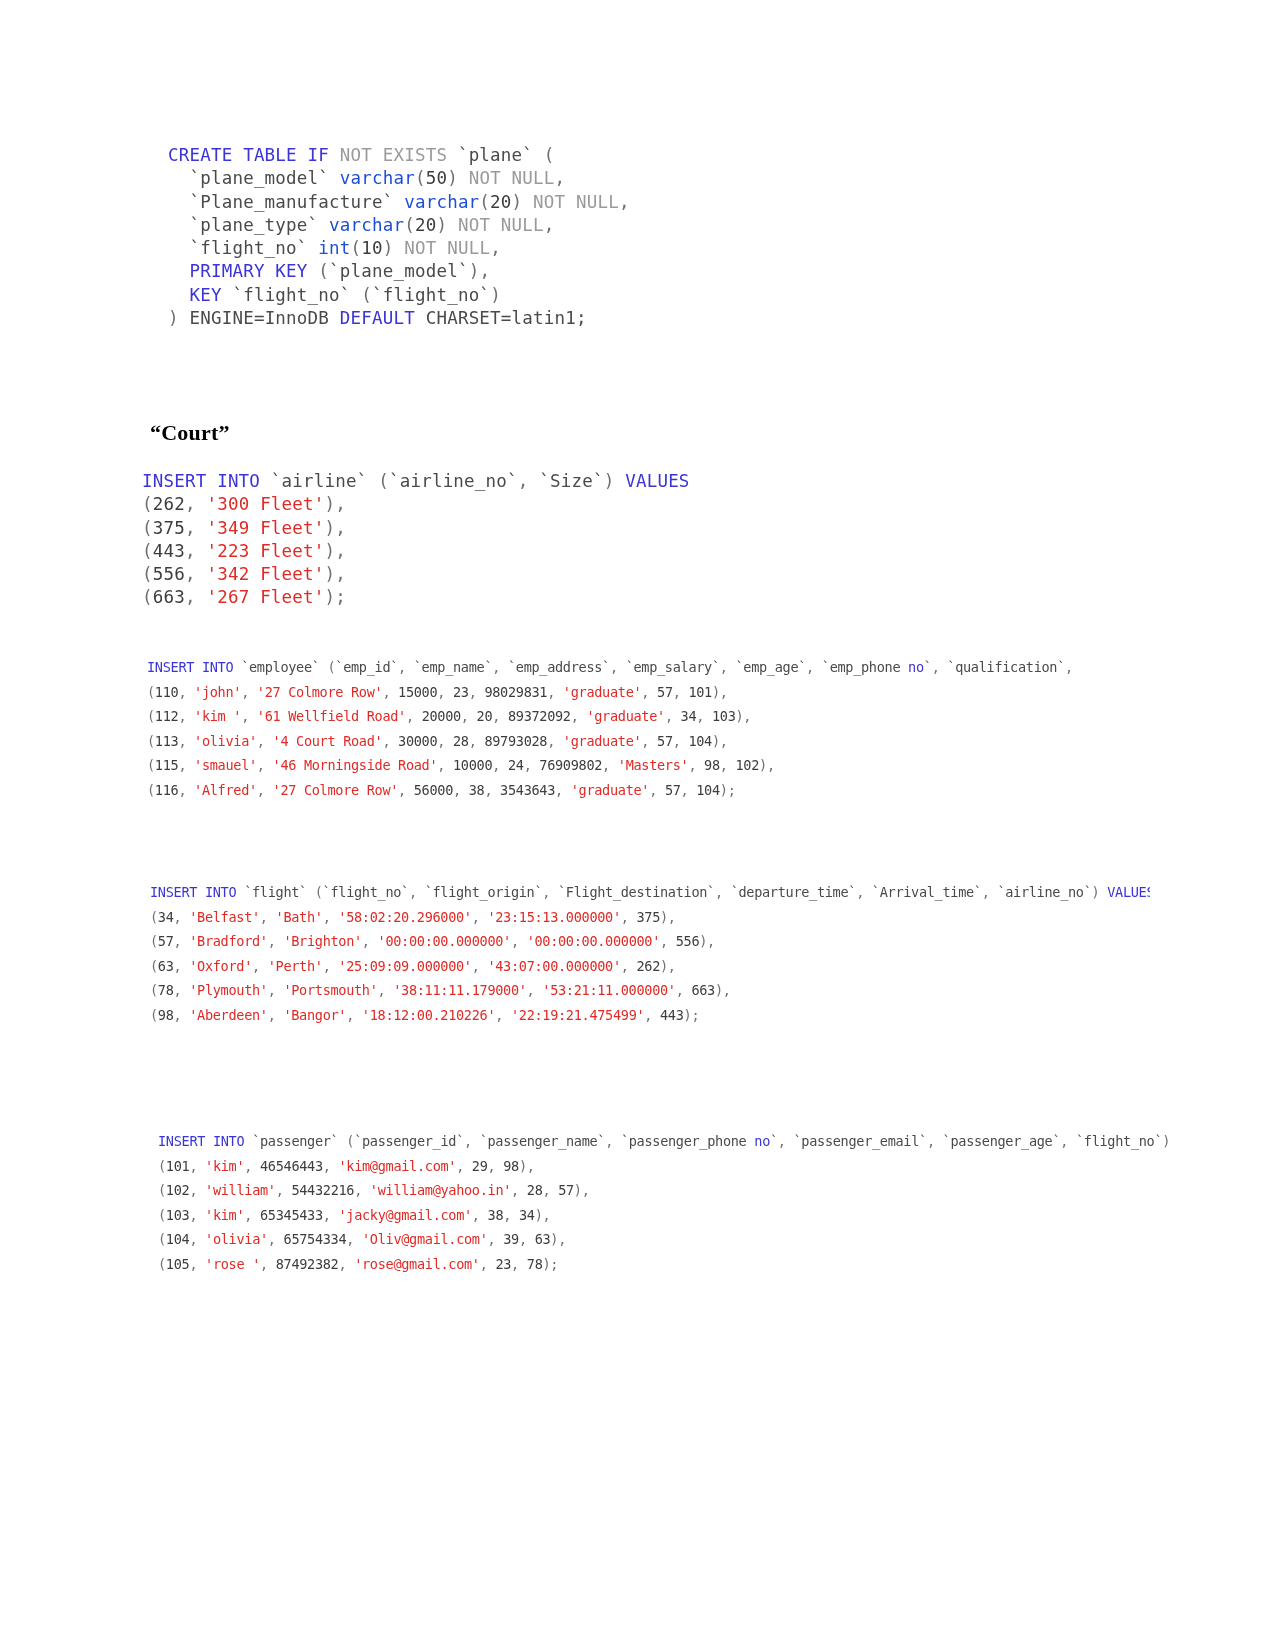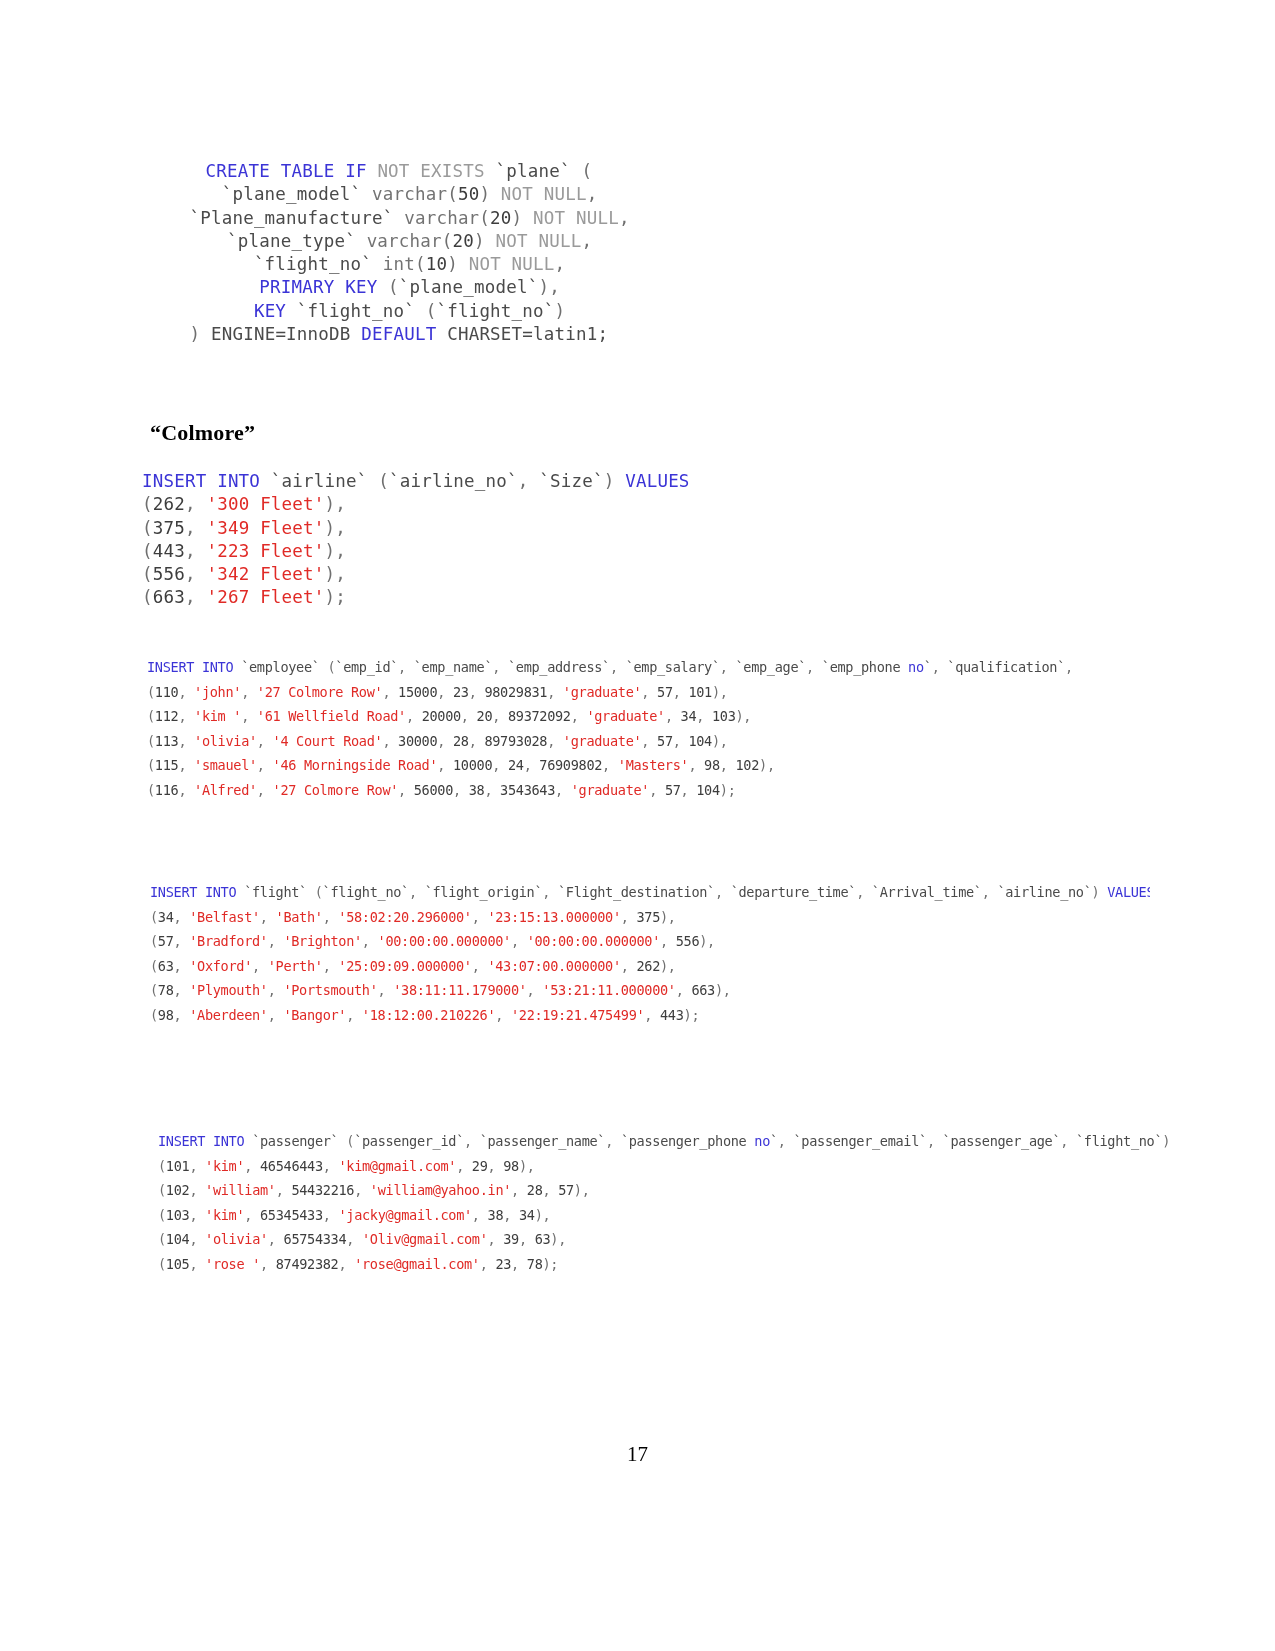--- a/index.html
+++ b/index.html
@@ -45,21 +45,21 @@
   .blk-small .code-line {
     font-size: 14.6px;
     line-height: 24.6px;
     letter-spacing: -0.35px;
     transform: scaleX(0.93);
     transform-origin: left center;
   }
 
   
   .kw    { color: #3b34d6; }          
-  .typ   { color: #737373; }          
+  .typ   { color: #1d4ed8; }          
   .dim   { color: #9a9a9a; }          
   .id    { color: #4a4a4a; }          
   .str   { color: #e02a26; }          
   .num   { color: #3d3d3d; }          
   .pun   { color: #6f6f6f; }          
 
   
   .section-heading {
     position: absolute;
     font-family: "Liberation Serif", serif;
@@ -84,37 +84,36 @@
   .clip {
     position: absolute;
     overflow: hidden;
   }
 </style>
 </head>
 <body>
 
 <div class="page">
 
-  <div class="clip" style="left:168px; top:160px; width:1090px; height:195px;text-align:center;">
+  <div class="clip" style="left:168px; top:144px; width:1090px; height:195px;">
     <div class="code-block blk-large" style="left:0; top:0;"><div class="code-line"><span class="kw">CREATE TABLE IF </span><span class="dim">NOT EXISTS </span><span class="id">`plane` </span><span class="pun">(</span></div><div class="code-line"><span class="id">  `plane_model` </span><span class="typ">varchar</span><span class="pun">(</span><span class="num">50</span><span class="pun">) </span><span class="dim">NOT NULL</span><span class="pun">,</span></div><div class="code-line"><span class="id">  `Plane_manufacture` </span><span class="typ">varchar</span><span class="pun">(</span><span class="num">20</span><span class="pun">) </span><span class="dim">NOT NULL</span><span class="pun">,</span></div><div class="code-line"><span class="id">  `plane_type` </span><span class="typ">varchar</span><span class="pun">(</span><span class="num">20</span><span class="pun">) </span><span class="dim">NOT NULL</span><span class="pun">,</span></div><div class="code-line"><span class="id">  `flight_no` </span><span class="typ">int</span><span class="pun">(</span><span class="num">10</span><span class="pun">) </span><span class="dim">NOT NULL</span><span class="pun">,</span></div><div class="code-line"><span class="kw">  PRIMARY KEY </span><span class="pun">(</span><span class="id">`plane_model`</span><span class="pun">),</span></div><div class="code-line"><span class="kw">  KEY </span><span class="id">`flight_no` </span><span class="pun">(</span><span class="id">`flight_no`</span><span class="pun">)</span></div><div class="code-line"><span class="pun">) </span><span class="id">ENGINE=InnoDB </span><span class="kw">DEFAULT </span><span class="id">CHARSET=latin1;</span></div></div>
   </div>
 
-  <div class="section-heading" style="left:150px; top:420px;">“Colmore”</div>
+  <div class="section-heading" style="left:150px; top:420px;">“Court”</div>
 
   <div class="clip" style="left:142px; top:470px; width:1100px; height:148px;">
     <div class="code-block blk-large" style="left:0; top:0;"><div class="code-line"><span class="kw">INSERT INTO </span><span class="id">`airline` </span><span class="pun">(</span><span class="id">`airline_no`</span><span class="pun">, </span><span class="id">`Size`</span><span class="pun">) </span><span class="kw">VALUES</span></div><div class="code-line"><span class="pun">(</span><span class="num">262</span><span class="pun">, </span><span class="str">'300 Fleet'</span><span class="pun">),</span></div><div class="code-line"><span class="pun">(</span><span class="num">375</span><span class="pun">, </span><span class="str">'349 Fleet'</span><span class="pun">),</span></div><div class="code-line"><span class="pun">(</span><span class="num">443</span><span class="pun">, </span><span class="str">'223 Fleet'</span><span class="pun">),</span></div><div class="code-line"><span class="pun">(</span><span class="num">556</span><span class="pun">, </span><span class="str">'342 Fleet'</span><span class="pun">),</span></div><div class="code-line"><span class="pun">(</span><span class="num">663</span><span class="pun">, </span><span class="str">'267 Fleet'</span><span class="pun">);</span></div></div>
   </div>
 
   <div class="clip" style="left:147px; top:655px; width:935px; height:148px;">
     <div class="code-block blk-small" style="left:0; top:0;"><div class="code-line"><span class="kw">INSERT INTO </span><span class="id">`employee` </span><span class="pun">(</span><span class="id">`emp_id`</span><span class="pun">, </span><span class="id">`emp_name`</span><span class="pun">, </span><span class="id">`emp_address`</span><span class="pun">, </span><span class="id">`emp_salary`</span><span class="pun">, </span><span class="id">`emp_age`</span><span class="pun">, </span><span class="id">`emp_phone </span><span class="kw">no</span><span class="id">`</span><span class="pun">, </span><span class="id">`qualification`</span><span class="pun">, </span><span class="id">`flight_no`</span></div><div class="code-line"><span class="pun">(</span><span class="num">110</span><span class="pun">, </span><span class="str">'john'</span><span class="pun">, </span><span class="str">'27 Colmore Row'</span><span class="pun">, </span><span class="num">15000</span><span class="pun">, </span><span class="num">23</span><span class="pun">, </span><span class="num">98029831</span><span class="pun">, </span><span class="str">'graduate'</span><span class="pun">, </span><span class="num">57</span><span class="pun">, </span><span class="num">101</span><span class="pun">),</span></div><div class="code-line"><span class="pun">(</span><span class="num">112</span><span class="pun">, </span><span class="str">'kim '</span><span class="pun">, </span><span class="str">'61 Wellfield Road'</span><span class="pun">, </span><span class="num">20000</span><span class="pun">, </span><span class="num">20</span><span class="pun">, </span><span class="num">89372092</span><span class="pun">, </span><span class="str">'graduate'</span><span class="pun">, </span><span class="num">34</span><span class="pun">, </span><span class="num">103</span><span class="pun">),</span></div><div class="code-line"><span class="pun">(</span><span class="num">113</span><span class="pun">, </span><span class="str">'olivia'</span><span class="pun">, </span><span class="str">'4 Court Road'</span><span class="pun">, </span><span class="num">30000</span><span class="pun">, </span><span class="num">28</span><span class="pun">, </span><span class="num">89793028</span><span class="pun">, </span><span class="str">'graduate'</span><span class="pun">, </span><span class="num">57</span><span class="pun">, </span><span class="num">104</span><span class="pun">),</span></div><div class="code-line"><span class="pun">(</span><span class="num">115</span><span class="pun">, </span><span class="str">'smauel'</span><span class="pun">, </span><span class="str">'46 Morningside Road'</span><span class="pun">, </span><span class="num">10000</span><span class="pun">, </span><span class="num">24</span><span class="pun">, </span><span class="num">76909802</span><span class="pun">, </span><span class="str">'Masters'</span><span class="pun">, </span><span class="num">98</span><span class="pun">, </span><span class="num">102</span><span class="pun">),</span></div><div class="code-line"><span class="pun">(</span><span class="num">116</span><span class="pun">, </span><span class="str">'Alfred'</span><span class="pun">, </span><span class="str">'27 Colmore Row'</span><span class="pun">, </span><span class="num">56000</span><span class="pun">, </span><span class="num">38</span><span class="pun">, </span><span class="num">3543643</span><span class="pun">, </span><span class="str">'graduate'</span><span class="pun">, </span><span class="num">57</span><span class="pun">, </span><span class="num">104</span><span class="pun">);</span></div></div>
   </div>
 
   <div class="clip" style="left:150px; top:880px; width:1000px; height:150px;">
     <div class="code-block blk-small" style="left:0; top:0;"><div class="code-line"><span class="kw">INSERT INTO </span><span class="id">`flight` </span><span class="pun">(</span><span class="id">`flight_no`</span><span class="pun">, </span><span class="id">`flight_origin`</span><span class="pun">, </span><span class="id">`Flight_destination`</span><span class="pun">, </span><span class="id">`departure_time`</span><span class="pun">, </span><span class="id">`Arrival_time`</span><span class="pun">, </span><span class="id">`airline_no`</span><span class="pun">) </span><span class="kw">VALUES</span></div><div class="code-line"><span class="pun">(</span><span class="num">34</span><span class="pun">, </span><span class="str">'Belfast'</span><span class="pun">, </span><span class="str">'Bath'</span><span class="pun">, </span><span class="str">'58:02:20.296000'</span><span class="pun">, </span><span class="str">'23:15:13.000000'</span><span class="pun">, </span><span class="num">375</span><span class="pun">),</span></div><div class="code-line"><span class="pun">(</span><span class="num">57</span><span class="pun">, </span><span class="str">'Bradford'</span><span class="pun">, </span><span class="str">'Brighton'</span><span class="pun">, </span><span class="str">'00:00:00.000000'</span><span class="pun">, </span><span class="str">'00:00:00.000000'</span><span class="pun">, </span><span class="num">556</span><span class="pun">),</span></div><div class="code-line"><span class="pun">(</span><span class="num">63</span><span class="pun">, </span><span class="str">'Oxford'</span><span class="pun">, </span><span class="str">'Perth'</span><span class="pun">, </span><span class="str">'25:09:09.000000'</span><span class="pun">, </span><span class="str">'43:07:00.000000'</span><span class="pun">, </span><span class="num">262</span><span class="pun">),</span></div><div class="code-line"><span class="pun">(</span><span class="num">78</span><span class="pun">, </span><span class="str">'Plymouth'</span><span class="pun">, </span><span class="str">'Portsmouth'</span><span class="pun">, </span><span class="str">'38:11:11.179000'</span><span class="pun">, </span><span class="str">'53:21:11.000000'</span><span class="pun">, </span><span class="num">663</span><span class="pun">),</span></div><div class="code-line"><span class="pun">(</span><span class="num">98</span><span class="pun">, </span><span class="str">'Aberdeen'</span><span class="pun">, </span><span class="str">'Bangor'</span><span class="pun">, </span><span class="str">'18:12:00.210226'</span><span class="pun">, </span><span class="str">'22:19:21.475499'</span><span class="pun">, </span><span class="num">443</span><span class="pun">);</span></div></div>
   </div>
 
   <div class="clip" style="left:158px; top:1090px; width:1015px; height:170px;margin-top:39px;">
     <div class="code-block blk-small" style="left:0; top:0;"><div class="code-line"><span class="kw">INSERT INTO </span><span class="id">`passenger` </span><span class="pun">(</span><span class="id">`passenger_id`</span><span class="pun">, </span><span class="id">`passenger_name`</span><span class="pun">, </span><span class="id">`passenger_phone </span><span class="kw">no</span><span class="id">`</span><span class="pun">, </span><span class="id">`passenger_email`</span><span class="pun">, </span><span class="id">`passenger_age`</span><span class="pun">, </span><span class="id">`flight_no`</span><span class="pun">) </span></div><div class="code-line"><span class="pun">(</span><span class="num">101</span><span class="pun">, </span><span class="str">'kim'</span><span class="pun">, </span><span class="num">46546443</span><span class="pun">, </span><span class="str">'kim@gmail.com'</span><span class="pun">, </span><span class="num">29</span><span class="pun">, </span><span class="num">98</span><span class="pun">),</span></div><div class="code-line"><span class="pun">(</span><span class="num">102</span><span class="pun">, </span><span class="str">'william'</span><span class="pun">, </span><span class="num">54432216</span><span class="pun">, </span><span class="str">'william@yahoo.in'</span><span class="pun">, </span><span class="num">28</span><span class="pun">, </span><span class="num">57</span><span class="pun">),</span></div><div class="code-line"><span class="pun">(</span><span class="num">103</span><span class="pun">, </span><span class="str">'kim'</span><span class="pun">, </span><span class="num">65345433</span><span class="pun">, </span><span class="str">'jacky@gmail.com'</span><span class="pun">, </span><span class="num">38</span><span class="pun">, </span><span class="num">34</span><span class="pun">),</span></div><div class="code-line"><span class="pun">(</span><span class="num">104</span><span class="pun">, </span><span class="str">'olivia'</span><span class="pun">, </span><span class="num">65754334</span><span class="pun">, </span><span class="str">'Oliv@gmail.com'</span><span class="pun">, </span><span class="num">39</span><span class="pun">, </span><span class="num">63</span><span class="pun">),</span></div><div class="code-line"><span class="pun">(</span><span class="num">105</span><span class="pun">, </span><span class="str">'rose '</span><span class="pun">, </span><span class="num">87492382</span><span class="pun">, </span><span class="str">'rose@gmail.com'</span><span class="pun">, </span><span class="num">23</span><span class="pun">, </span><span class="num">78</span><span class="pun">);</span></div></div>
   </div>
 
-  <div class="page-number" style="top:1442px;">17</div>
 
 </div>
 
 </body></html>

